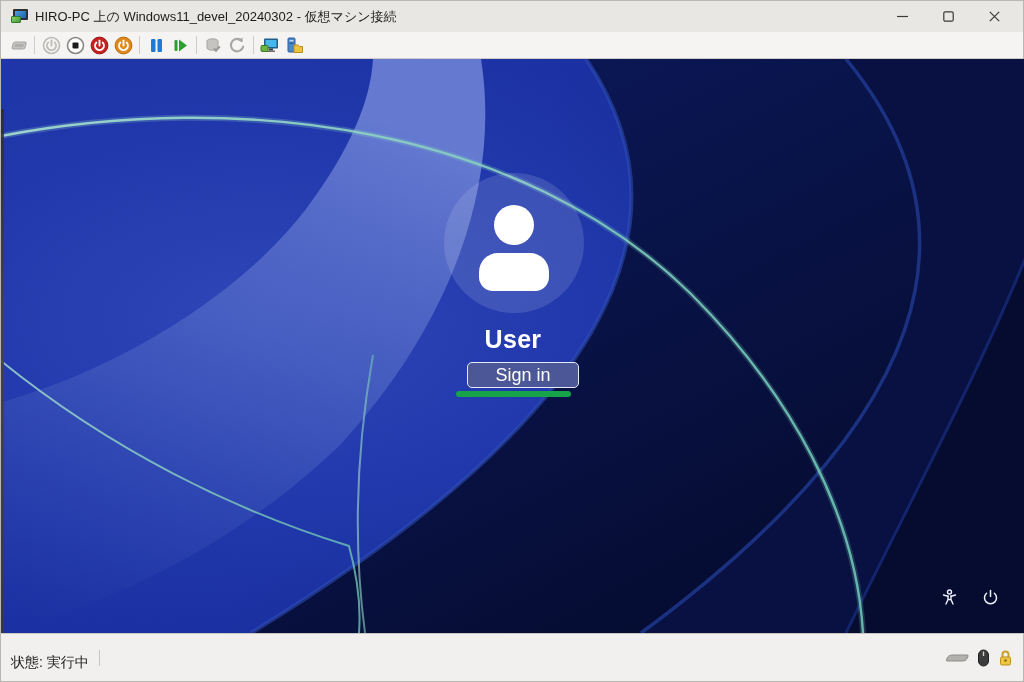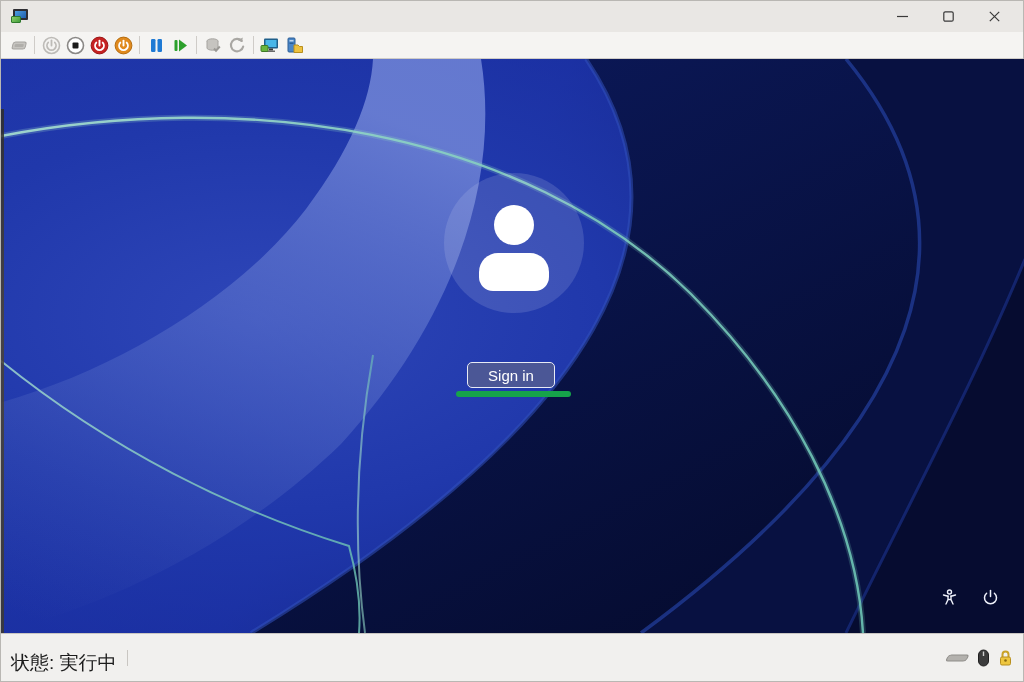--- a/index.html
+++ b/index.html
@@ -32,43 +32,44 @@
   .vm-area { position:relative; width:1024px; height:574px; flex:0 0 auto; overflow:hidden; background:#101f73; }
   .vm-area > svg.wallpaper { position:absolute; inset:0; display:block; }
   .left-gutter { position:absolute; left:0; top:50px; width:3px; height:524px; background:linear-gradient(#2f2e28,#4a4337 40%,#3c3a30); opacity:.85; }
 
   .login { position:absolute; inset:0; }
   .avatar { position:absolute; left:443px; top:114px; width:140px; height:140px; border-radius:50%;
             background:rgba(210,220,245,0.16); display:flex; align-items:center; justify-content:center; }
   .avatar .head { position:absolute; left:50%; top:32px; width:40px; height:40px; margin-left:-20px; border-radius:50%; background:#ffffff; }
   .avatar .body { position:absolute; left:50%; top:80px; width:70px; height:38px; margin-left:-35px; border-radius:19px 19px 14px 14px; background:#ffffff; }
   .user-name { position:absolute; left:0; top:266px; width:100%; text-align:center; color:#ffffff; font-size:25px; font-weight:700; letter-spacing:.3px; }
-  .signin-btn { position:absolute; left:466px; top:303px; width:88px; height:26px; background:#4b5796; border:1.5px solid #e8ebf5;
-                border-radius:5px; color:#ffffff; font-size:15px; display:flex; align-items:center; justify-content:center; cursor:pointer; }
+  .signin-btn { position:absolute; left:466px; top:303px; width:112px; height:26px; background:#4b5796; border:1.5px solid #e8ebf5;
+                border-radius:5px; color:#ffffff; font-size:18px; display:flex; align-items:center; justify-content:center; cursor:pointer; }
   .progress-bar { position:absolute; left:455px; top:332px; width:115px; height:6px; border-radius:3px; background:#16a34a; }
   .corner-icons { position:absolute; right:24px; top:527px; display:flex; gap:19px; }
   .corner-btn { width:22px; height:22px; display:flex; align-items:center; justify-content:center; }
 
   
   .statusbar { height:25px; display:flex; align-items:center; background:#f1f0ee; border-top:1px solid #c9c6c2; padding:0 6px; flex:1; }
-  .status-text { font-size:19px; color:#1c1c1c; padding:0 4px;margin-top:11px; }
+  .status-text { font-size:14px; color:#1c1c1c; padding:0 4px;margin-top:11px; }
   .status-sep { width:1px; height:16px; background:#c9c6c2; margin:0 6px; }
   .status-icons { margin-left:auto; display:flex; align-items:center; gap:8px; padding-right:4px; }
 </style>
 </head>
 <body>
 
 <div class="window">
 
   <div class="titlebar">
     <div class="titlebar-icon">
       <div class="mon-frame"></div>
         <div class="mon-screen"></div>
         <div class="mon-green"></div>
     </div>
+    <div class="title-text">HIRO-PC 上の Windows11_devel_20240302  - 仮想マシン接続</div>
     <div class="win-controls">
       <div class="win-btn">
         <svg width="11" height="11" viewBox="0 0 11 11">
             <line x1="0" y1="5.5" x2="11" y2="5.5" stroke="#3a3a3a" stroke-width="1.2"></line>
           </svg>
       </div>
       <div class="win-btn">
         <svg width="11" height="11" viewBox="0 0 11 11">
             <rect x="0.8" y="0.8" width="9.4" height="9.4" rx="1.5" fill="none" stroke="#3a3a3a" stroke-width="1.2"></rect>
           </svg>
@@ -214,20 +215,21 @@
       <path d="M372,296 C355,392 352,484 364,574" fill="none" stroke="url(#teal)" stroke-width="2" opacity="0.6"></path>
     </svg>
 
     <div class="left-gutter"></div>
 
     <div class="login">
       <div class="avatar">
         <div class="head"></div>
         <div class="body"></div>
       </div>
+      <div class="user-name">User</div>
       <div class="signin-btn">Sign in</div>
       <div class="progress-bar"></div>
 
       <div class="corner-icons">
         <div class="corner-btn">
           <svg width="19" height="19" viewBox="0 0 19 19">
             <circle cx="9.5" cy="4" r="2" fill="none" stroke="#eef1fa" stroke-width="1.4"></circle>
             <path d="M3.5 7 L8 8.2 M15.5 7 L11 8.2" stroke="#eef1fa" stroke-width="1.4" stroke-linecap="round"></path>
             <path d="M8 8 L8 11.5 L6 16 M11 8 L11 11.5 L13 16" fill="none" stroke="#eef1fa" stroke-width="1.4" stroke-linecap="round"></path>
             <path d="M8 11.5 h3" stroke="#eef1fa" stroke-width="1.4"></path>

